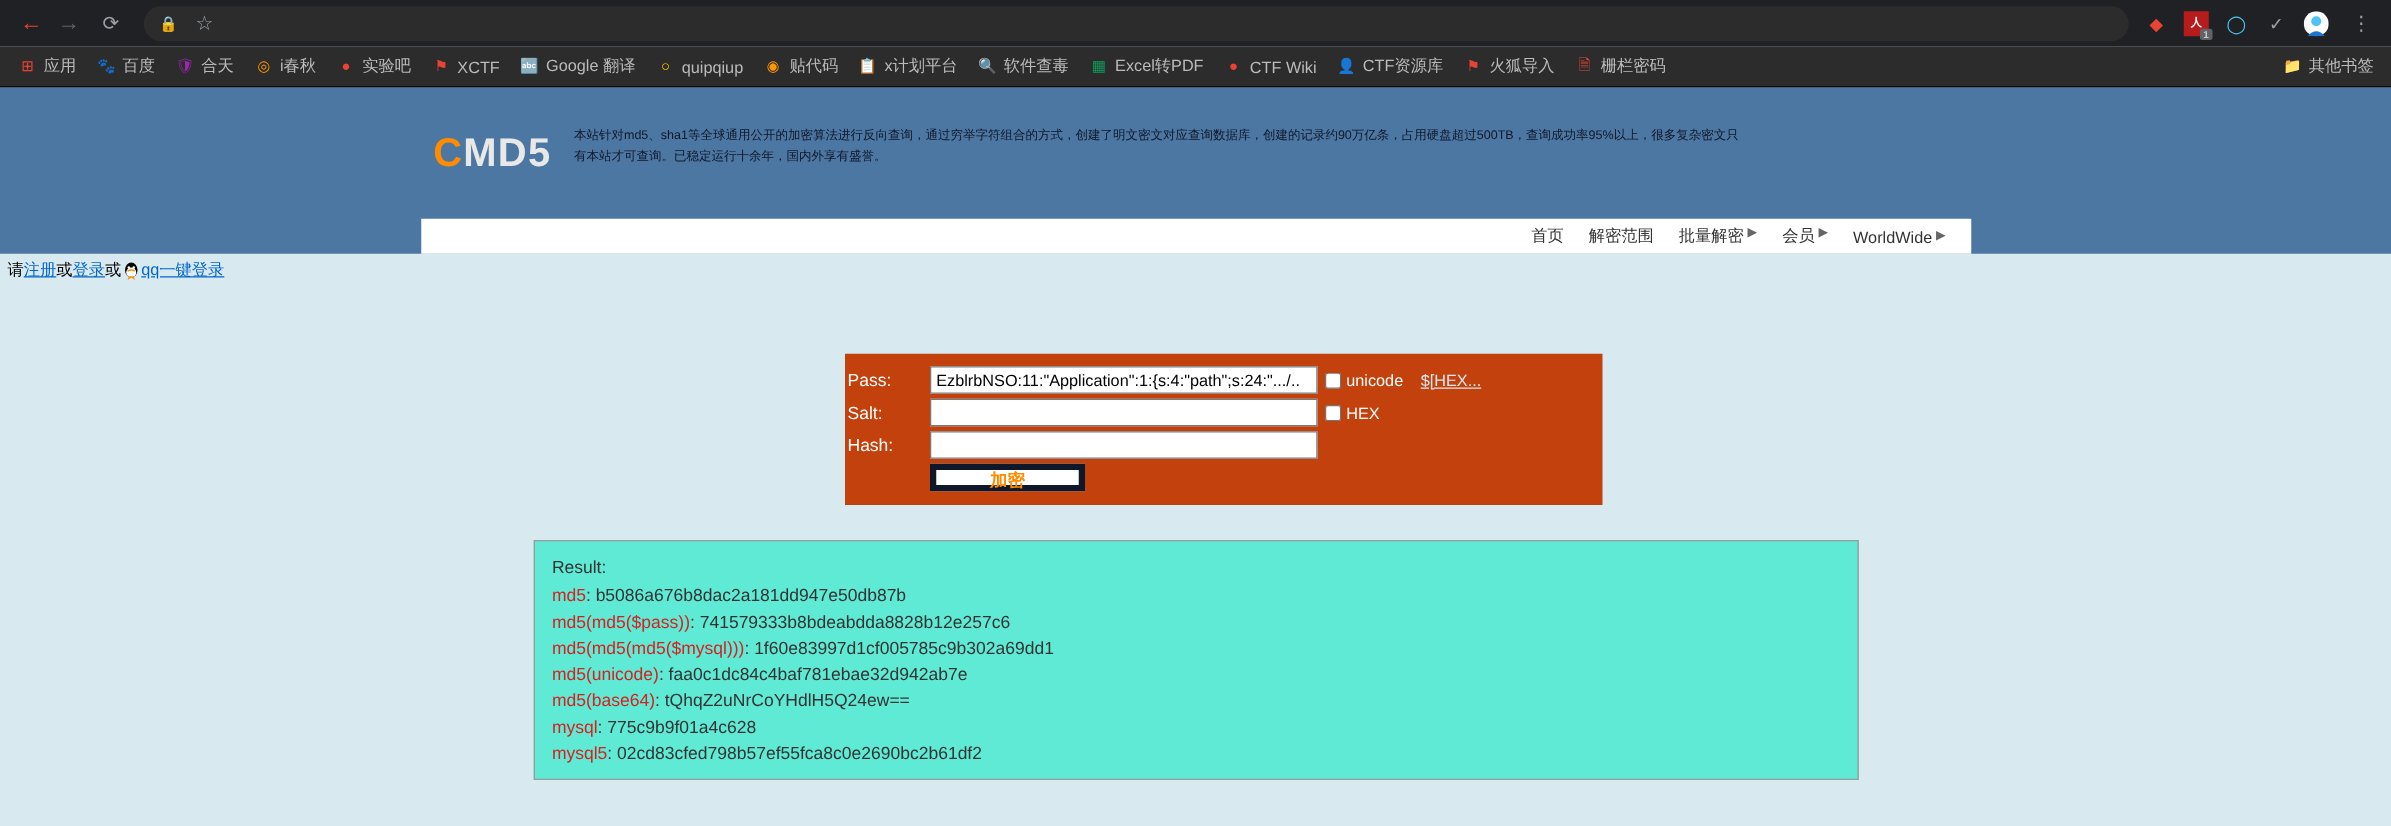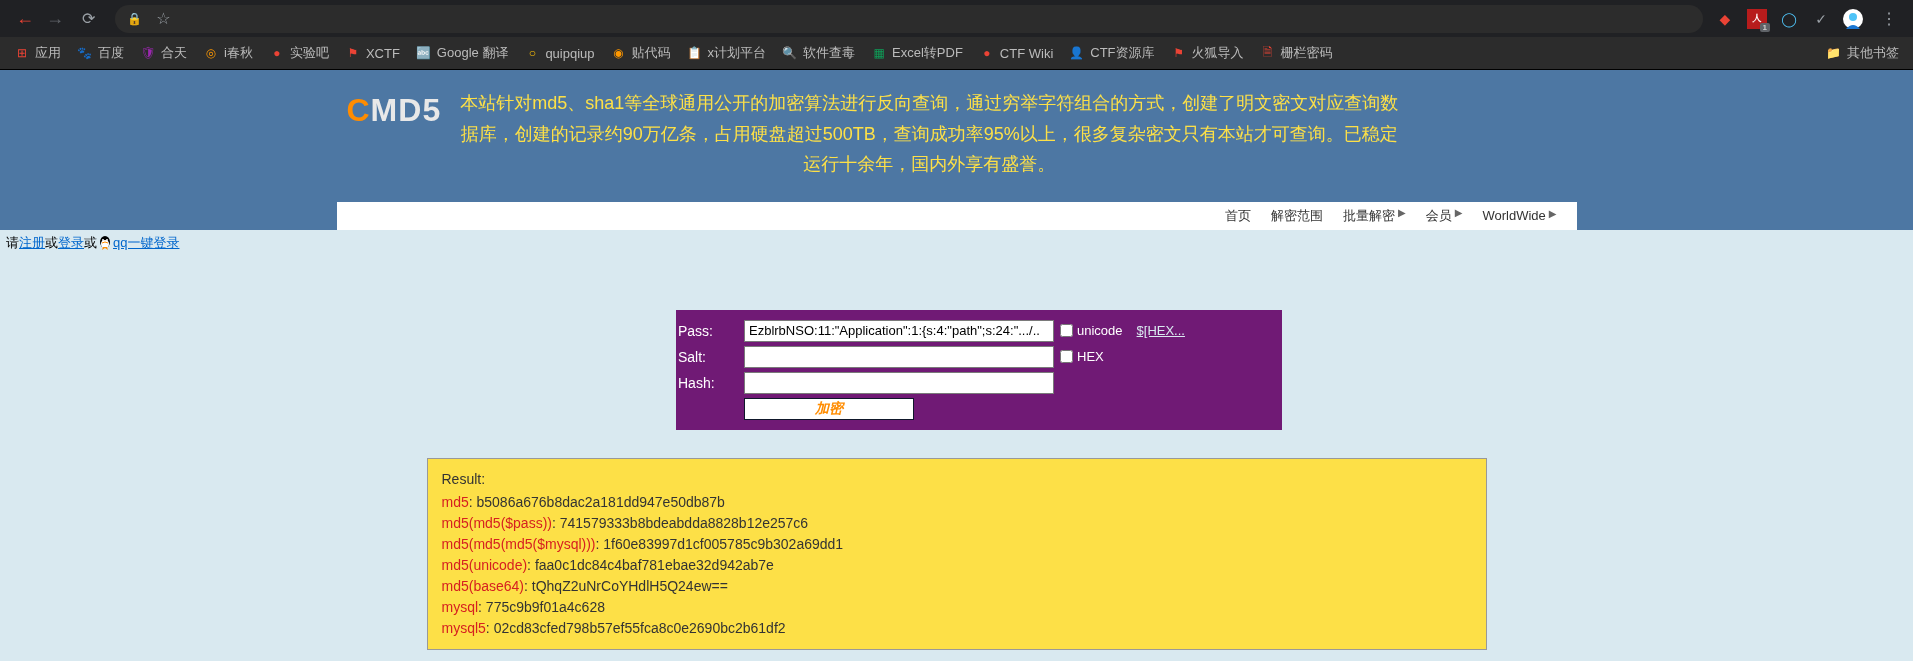--- a/index.html
+++ b/index.html
@@ -27,49 +27,49 @@
 .bm-icon.red { color: #ea4335; }
 .bm-icon.orange { color: #ff9800; }
 .bm-icon.blue { color: #4285f4; }
 .bm-icon.yellow { color: #ffc107; }
 .bm-icon.green { color: #0f9d58; }
 .bm-icon.purple { color: #9c27b0; }
 .bm-spacer { flex: 1; }
 
 
 .page-header { background: #4d77a3; padding: 14px 0 0 0; }
-.header-inner { max-width: 1240px; margin: 4px auto; display: flex; align-items: flex-start; padding: 0 10px 18px 10px; }
+.header-inner { max-width: 1240px; margin: 16px auto; display: flex; align-items: flex-start; padding: 0 10px 18px 10px; }
 .logo { font-size: 32px; font-weight: bold; letter-spacing: 1px; margin-right: 18px; margin-top: 4px; }
 .logo-c { color: #ff8c00; }
 .logo-rest { color: #e8e8e8; }
-.header-desc { color: #fde047; font-size: 18px; line-height: 1.7; max-width: 940px; text-align: center; }
+.header-desc { color: #0f172a; font-size: 10px; line-height: 1.7; max-width: 940px; }
 
 
 .nav-menu { background: #fff; height: 28px; display: flex; align-items: center; justify-content: flex-end; padding: 0 10px; max-width: 1240px; margin: 0 auto; }
 .nav-link { color: #333; font-size: 13px; padding: 0 10px; text-decoration: none; display: flex; align-items: flex-start; gap: 3px; }
 .nav-arrow-r { font-size: 10px; color: #666; }
 
 
 .login-line { font-size: 13px; padding: 4px 6px; }
 .login-line a { color: #0066cc; text-decoration: underline; }
 .qq-icon { display: inline-block; width: 16px; height: 16px; vertical-align: middle; }
 
 
 .form-wrap { display: flex; justify-content: center; margin-top: 54px; }
-.form-box { background: #701a75; padding: 10px 2px; display: grid; grid-template-columns: 60px 310px 220px; gap: 4px 6px; align-items: center; margin-left: 45px; }
+.form-box { background: #c2410c; padding: 10px 2px; display: grid; grid-template-columns: 60px 310px 220px; gap: 4px 6px; align-items: center; margin-left: 45px; }
 .form-label { color: #fff; font-size: 14px; }
 .form-input { width: 100%; height: 22px; border: 1px solid #7a7a7a; padding: 0 4px; font-size: 13px; background: #fff; }
 .chk-wrap { display: flex; align-items: center; gap: 4px; color: #fff; font-size: 13px; }
 .chk-wrap input { margin: 0; }
 .hex-link { color: #d9e9f0; text-decoration: underline; font-size: 13px; margin-left: 10px; }
 .btn-row { grid-column: 2 / 3; }
-.encrypt-btn { width: 170px; height: 22px; background: #fff; border: 1px solid #0f172a; color: #ff8c00; font-size: 14px; font-weight: bold; cursor: pointer; font-style: italic; }
-
-
-.result-box { background: #fde047; border: 1px solid #999; margin: 28px auto 0 auto; max-width: 1060px; padding: 10px 14px; font-size: 14px; line-height: 1.5; }
+.encrypt-btn { width: 124px; height: 22px; background: #fff; border: 5px solid #0f172a; color: #ff8c00; font-size: 14px; font-weight: bold; cursor: pointer; }
+
+
+.result-box { background: #5eead4; border: 1px solid #999; margin: 28px auto 0 auto; max-width: 1060px; padding: 10px 14px; font-size: 14px; line-height: 1.5; }
 .result-title { color: #333; margin-bottom: 2px; }
 .result-line { white-space: nowrap; }
 .hash-name { color: #d62020; }
 .hash-val { color: #333; }
 </style>
 </head>
 <body>
 
 <div class="browser-bar">
   <div class="nav-arrows">

